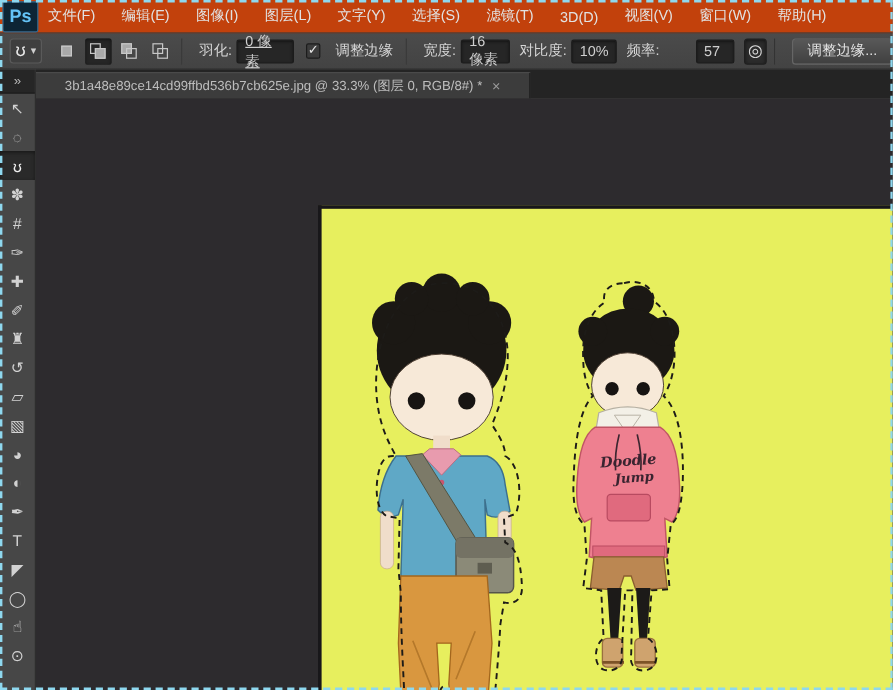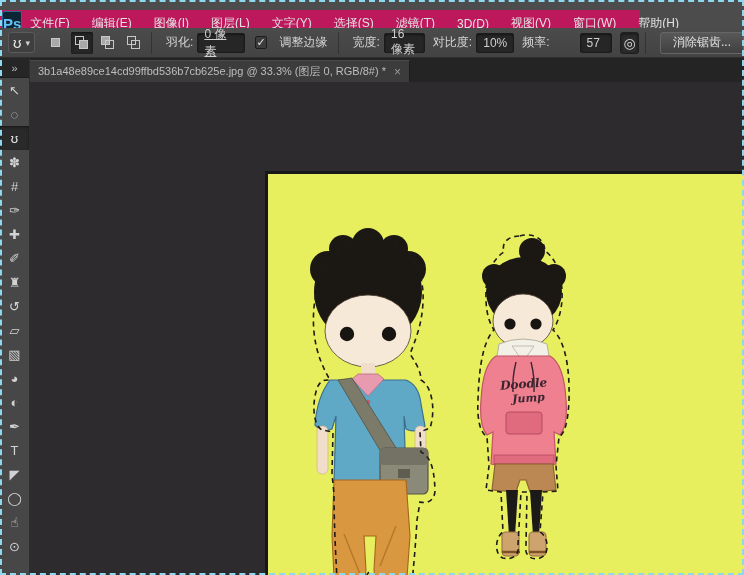--- a/index.html
+++ b/index.html
@@ -4,21 +4,21 @@
 <style>
   * { margin:0; padding:0; box-sizing:border-box; }
   html,body { width:744px; height:575px; overflow:hidden; }
   body { font-family:"Liberation Sans","DejaVu Sans",sans-serif; background:#fff; position:relative; }
   .app { position:absolute; inset:0; background:#4c4c4c; }
 
   
   .screen-ants { position:absolute; inset:0; border:2px dashed #8ed8ef; pointer-events:none; z-index:99; }
 
   
-  .menu-bar { position:absolute; left:0; top:10px; width:640px; height:28px; background:#be185d;
+  .menu-bar { position:absolute; left:0; top:0; width:744px; height:28px; background:#c2410c;
               border-bottom:1px solid #3a3a3a; display:flex; align-items:center; }
   .ps-logo { width:30px; height:26px; margin:1px 4px 1px 2px; background:#0d2535; color:#64c3f7;
              font-weight:bold; font-size:15px; display:flex; align-items:center; justify-content:center;
              border:1px solid #2c6a93; border-radius:2px; }
   .menu-items { display:flex; align-items:center; gap:22px; margin-left:4px; }
   .menu-item { color:#e2e2e2; font-size:12px; cursor:default; white-space:nowrap; }
 
   
   .options-bar { position:absolute; left:0; top:28px; width:744px; height:30px;
                  background:linear-gradient(#4b4b4b,#434343); border-bottom:1px solid #2e2e2e;
@@ -47,21 +47,21 @@
                   border-radius:3px; color:#d9d9d9; font-size:14px; display:flex; align-items:center;
                   justify-content:center; box-shadow:inset 0 1px 3px #151515; }
   .refine-btn { margin-left:8px; height:22px; padding:0 12px; background:linear-gradient(#585858,#404040);
                 border:1px solid #666; border-radius:3px; color:#e3e3e3; font-size:12px; display:flex;
                 align-items:center; white-space:nowrap; }
 
   
   .tab-strip { position:absolute; left:30px; top:58px; width:714px; height:24px; background:#242424;
                display:flex; align-items:flex-end; }
   .doc-tab { height:22px; background:#3c3c3c; border-right:1px solid #1d1d1d; border-top:1px solid #4a4a4a;
-             display:flex; align-items:center; padding:0 8px; color:#bdbdbd; font-size:11px; max-width:420px; }
+             display:flex; align-items:center; padding:0 24px; color:#bdbdbd; font-size:11px; max-width:420px; }
   .doc-tab .title { overflow:hidden; text-overflow:ellipsis; white-space:nowrap; }
   .doc-tab .close { margin-left:8px; color:#9a9a9a; font-size:12px; }
 
   
   .toolbar { position:absolute; left:0; top:58px; width:30px; height:517px; background:#474747;
              border-right:1px solid #2e2e2e; display:flex; flex-direction:column; }
   .tb-head { height:20px; background:#262626; color:#bdbdbd; font-size:11px; display:flex;
              align-items:center; justify-content:center; border-bottom:1px solid #1d1d1d; }
   .tools { display:flex; flex-direction:column; align-items:stretch; }
   .tool { height:24px; display:flex; align-items:center; justify-content:center; color:#d2d2d2;
@@ -129,21 +129,21 @@
     <span class="opt-label">宽度:</span>
     <div class="opt-field f-width">16 像素</div>
     <span class="opt-label">对比度:</span>
     <div class="opt-field f-contrast">10%</div>
     <span class="opt-label">频率:</span>
     <div class="opt-field f-freq">57</div>
     <div class="pen-pressure">
       <span>◎</span>
     </div>
     <div class="opt-sep"></div>
-    <div class="refine-btn">消除锯齿...</div>
+    <div class="refine-btn">调整边缘...</div>
   </div>
 
   <div class="tab-strip">
     <div class="doc-tab">
       <span class="title">3b1a48e89ce14cd99ffbd536b7cb625e.jpg @ 33.3% (图层 0, RGB/8#) *</span>
       <span class="close">×</span>
     </div>
   </div>
 
   <div class="toolbar">

